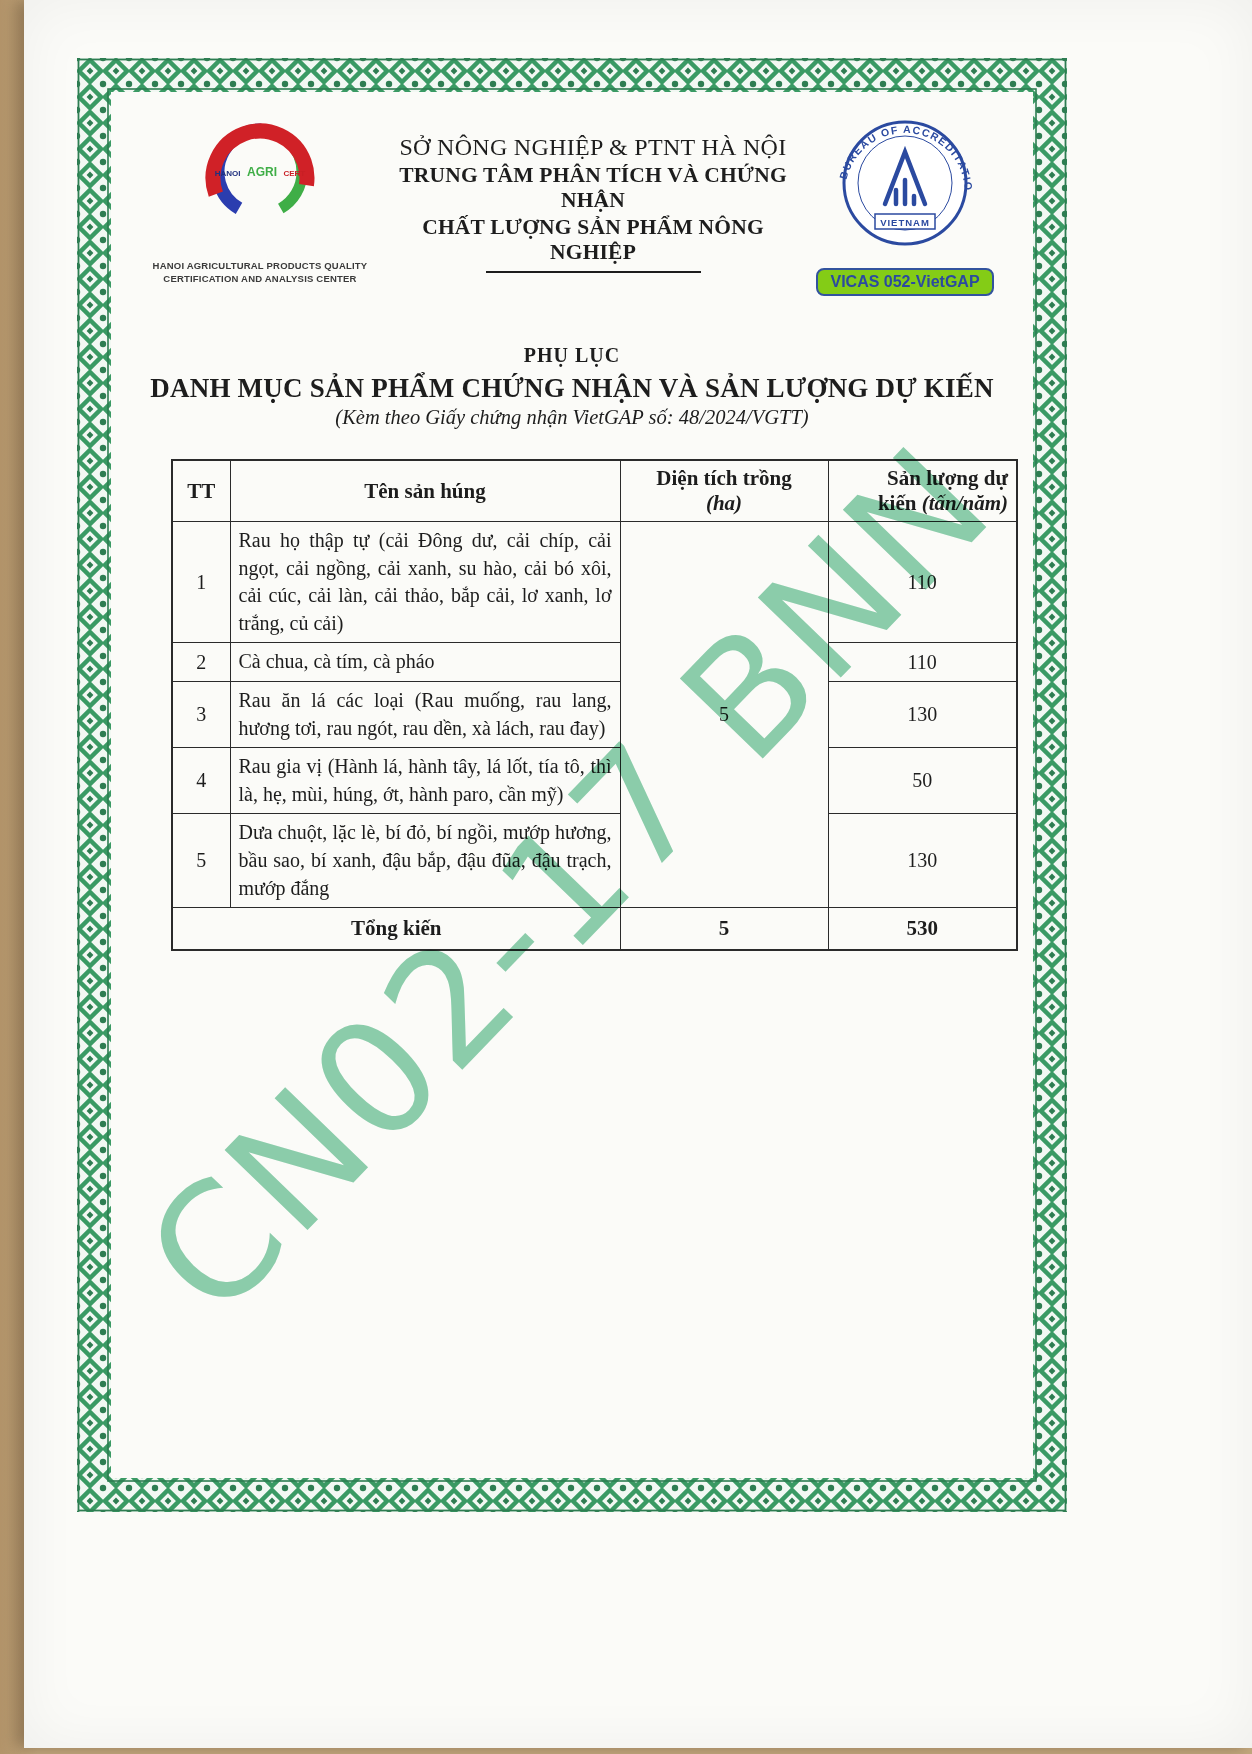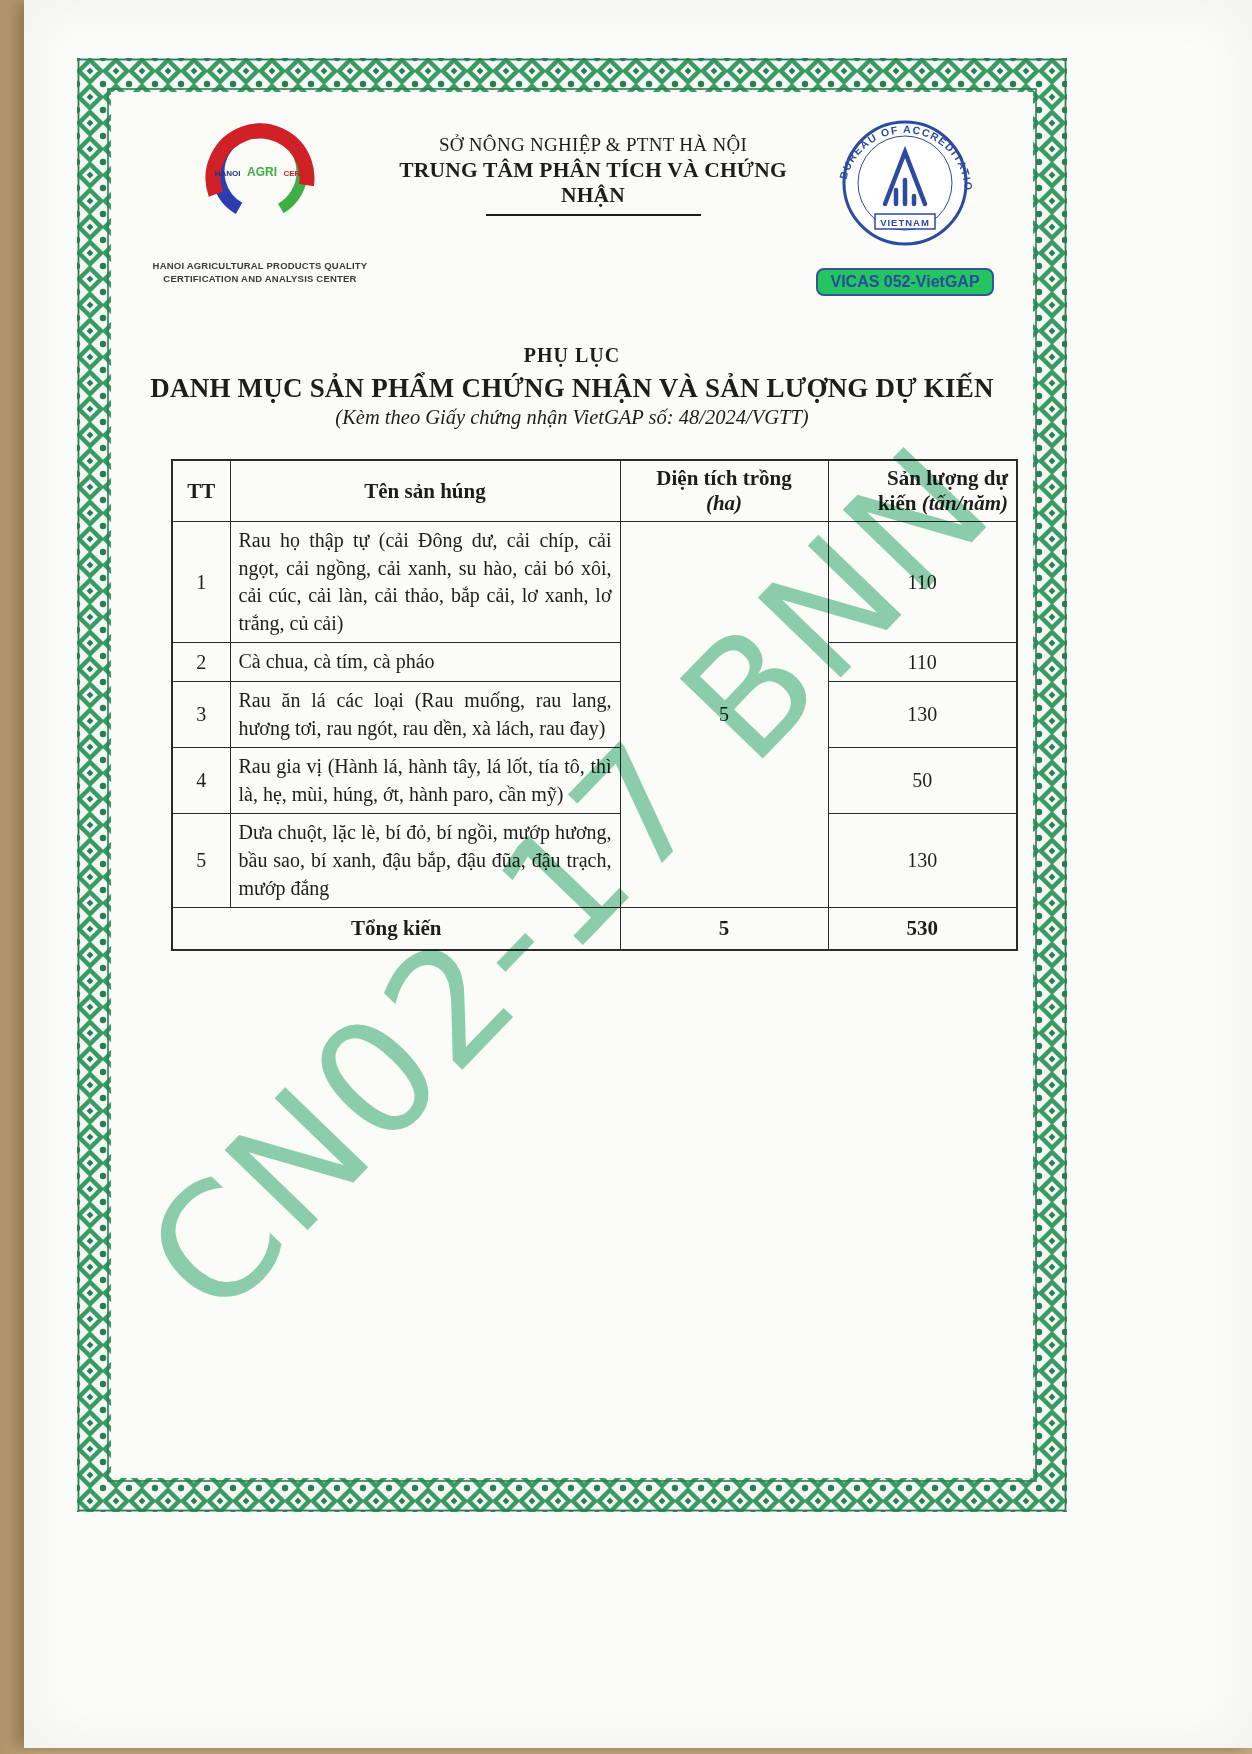--- a/index.html
+++ b/index.html
@@ -15,31 +15,31 @@
   .frame{position:absolute;left:53px;top:58px;z-index:1;}
   .content{
     position:absolute;left:87px;top:92px;width:922px;z-index:2;
     box-sizing:border-box;padding:16px 24px 0 24px;
   }
   
   .hdr{display:flex;align-items:flex-start;}
   .hdr-left{width:250px;flex:0 0 auto;text-align:center;}
   .hdr-center{flex:1;text-align:center;margin-top:26px;}
   .hdr-right{width:208px;flex:0 0 auto;text-align:center;}
-  .org1{font-size:19px;letter-spacing:.3px;}
+  .org1{font-size:24px;letter-spacing:.3px;}
   .org2,.org3{font-size:21.5px;font-weight:bold;letter-spacing:.2px;margin-top:2px;}
   .org-underline{width:215px;border-bottom:2.5px solid #1d1d1d;margin:6px auto 0;}
   .logo-caption{
     margin-top:8px;font-family:"Liberation Sans",sans-serif;font-weight:bold;
     font-size:9.5px;color:#3a3a3a;line-height:1.35;letter-spacing:.2px;
   }
   .vicas-badge{
     display:inline-block;margin-top:6px;padding:3px 12px;border:2.5px solid #32539e;border-radius:8px;
     font-family:"Liberation Sans",sans-serif;font-weight:bold;font-size:16px;color:#2b4aa0;
-    background:#22c55e;
+    background:#84cc16;
   }
   
   .titles{text-align:center;margin-top:48px;}
   .t1{font-size:20px;font-weight:bold;letter-spacing:1px;}
   .t2{font-size:27px;font-weight:bold;margin-top:6px;letter-spacing:.2px;}
   .t3{font-size:20.5px;font-style:italic;margin-top:2px;}
   
   table.main{
     border-collapse:collapse;margin:30px 0 0 36px;width:845px;table-layout:fixed;
     font-size:20px;
@@ -106,20 +106,21 @@
         </svg>
         <div class="logo-caption">
           <div>HANOI AGRICULTURAL PRODUCTS QUALITY</div>
           <div>CERTIFICATION AND ANALYSIS CENTER</div>
         </div>
       </div>
 
       <div class="hdr-center">
         <div class="org1">SỞ NÔNG NGHIỆP &amp; PTNT HÀ NỘI</div>
         <div class="org2">TRUNG TÂM PHÂN TÍCH VÀ CHỨNG NHẬN</div>
+        <div class="org3">CHẤT LƯỢNG SẢN PHẨM NÔNG NGHIỆP</div>
         <div class="org-underline"></div>
       </div>
 
       <div class="hdr-right">
         <svg width="150" height="150" viewBox="0 0 150 150">
           <defs>
             <path id="arcTop" d="M 15 85 A 60 60 0 1 1 135 85" fill="none"></path>
           </defs>
           <circle cx="75" cy="75" r="61" fill="#fff" stroke="#2b4aa0" stroke-width="3"></circle>
           <circle cx="75" cy="75" r="47" fill="none" stroke="#2b4aa0" stroke-width="1"></circle>

